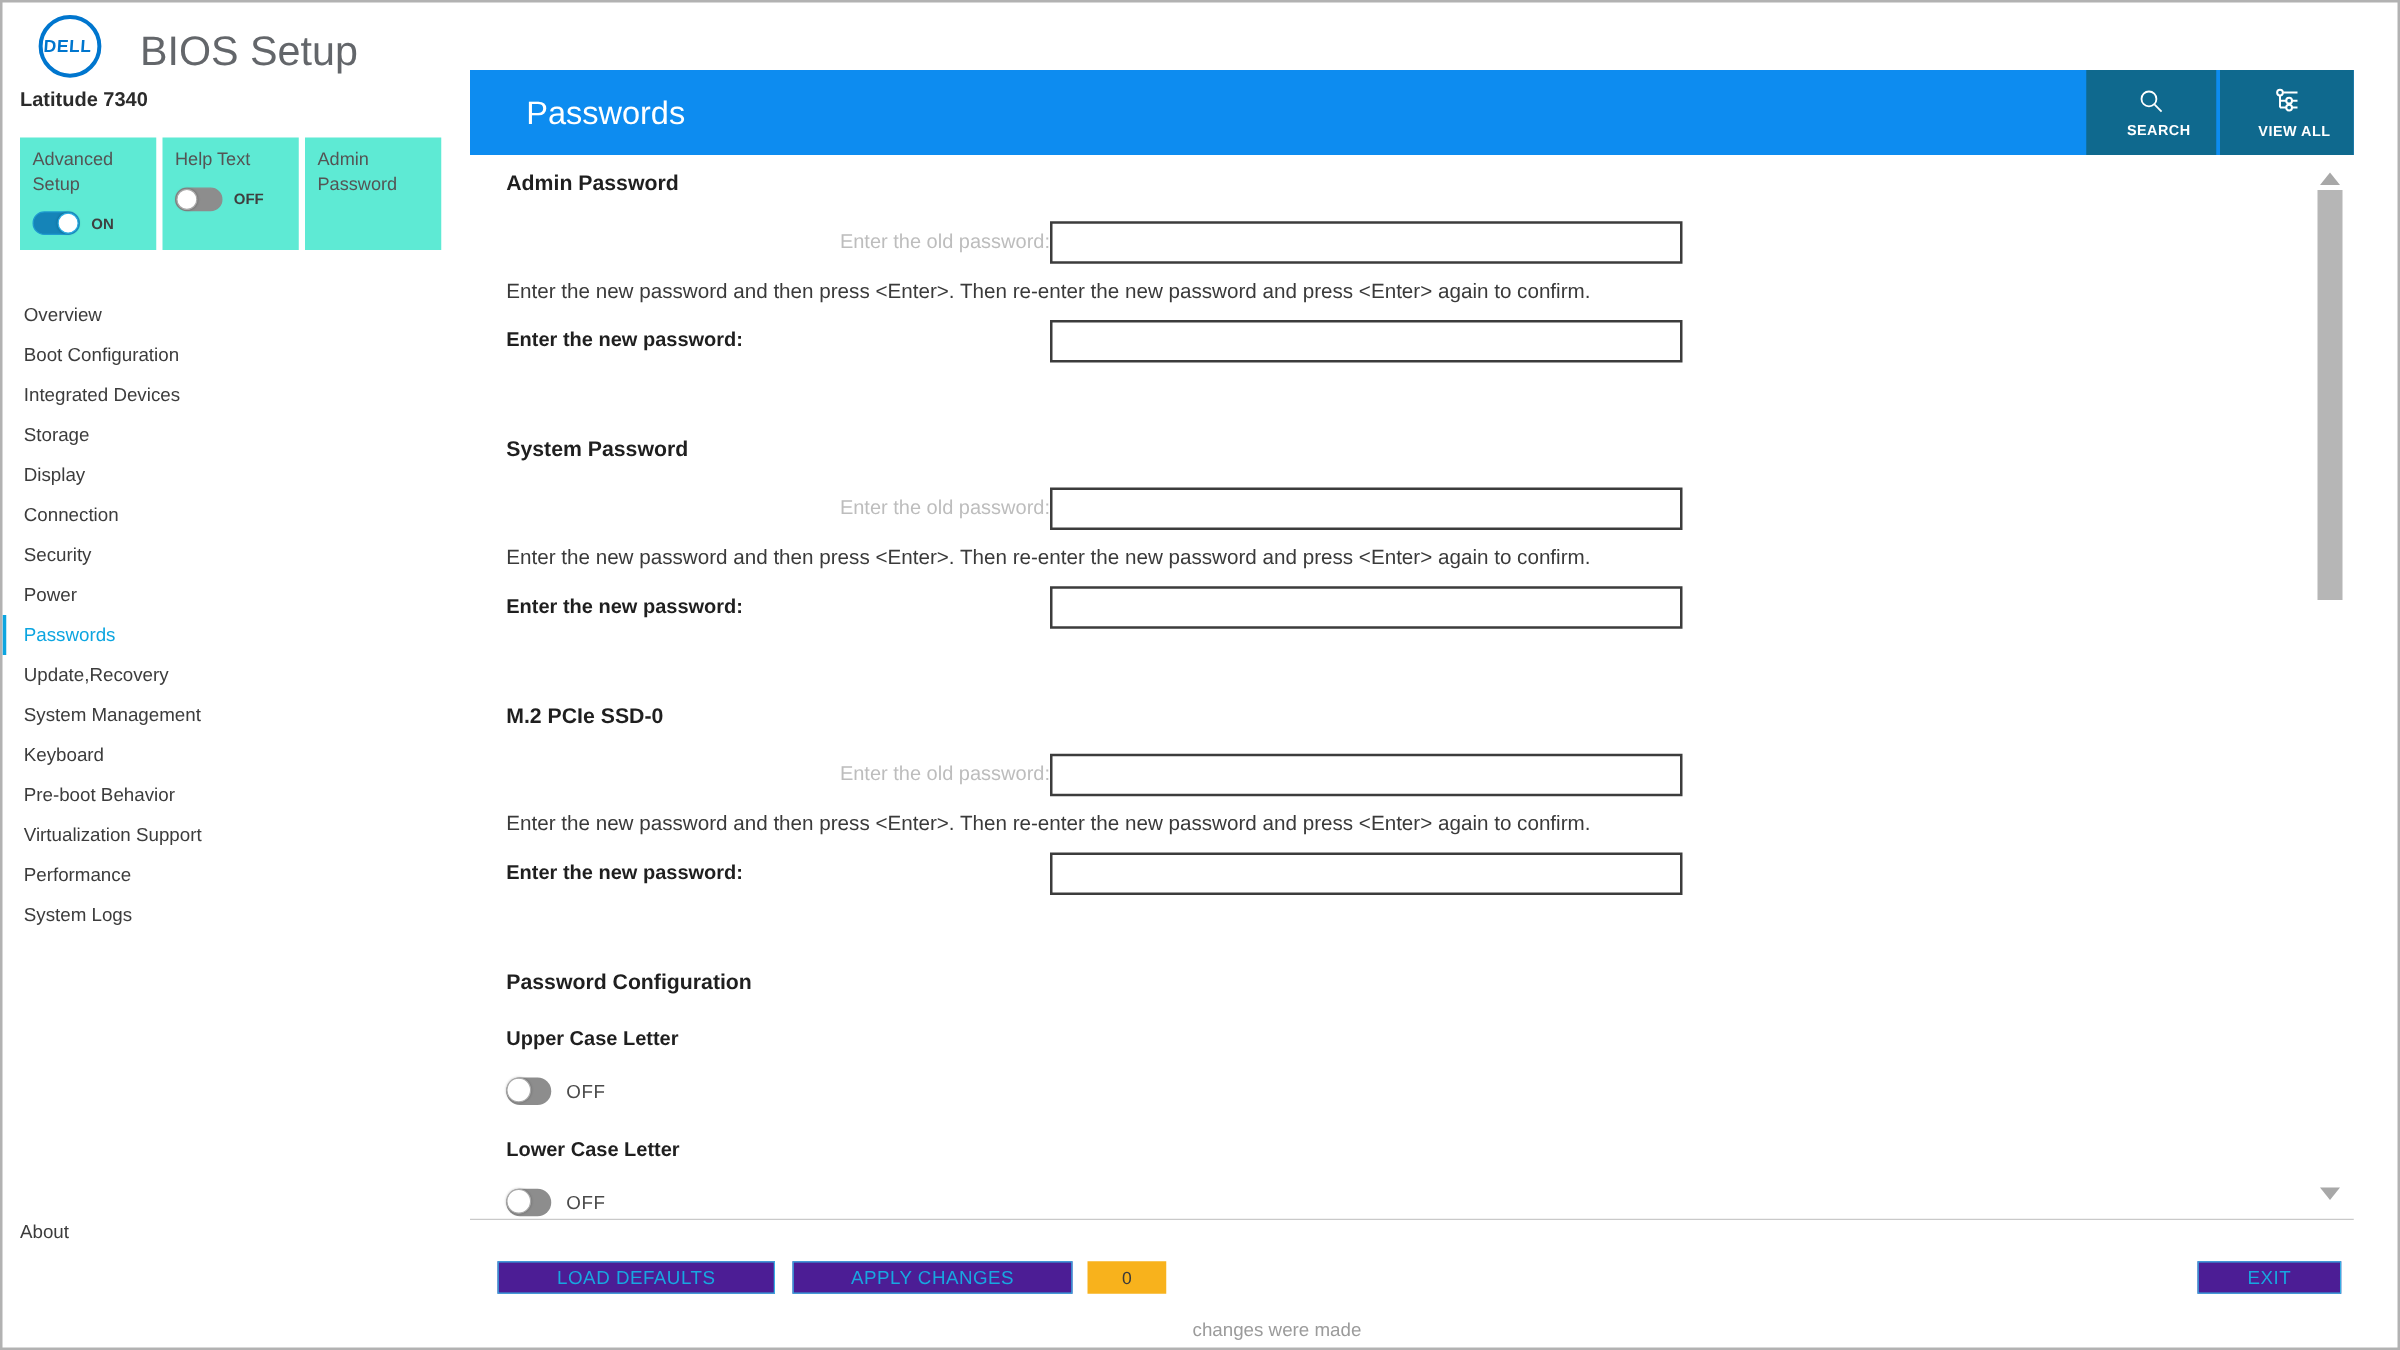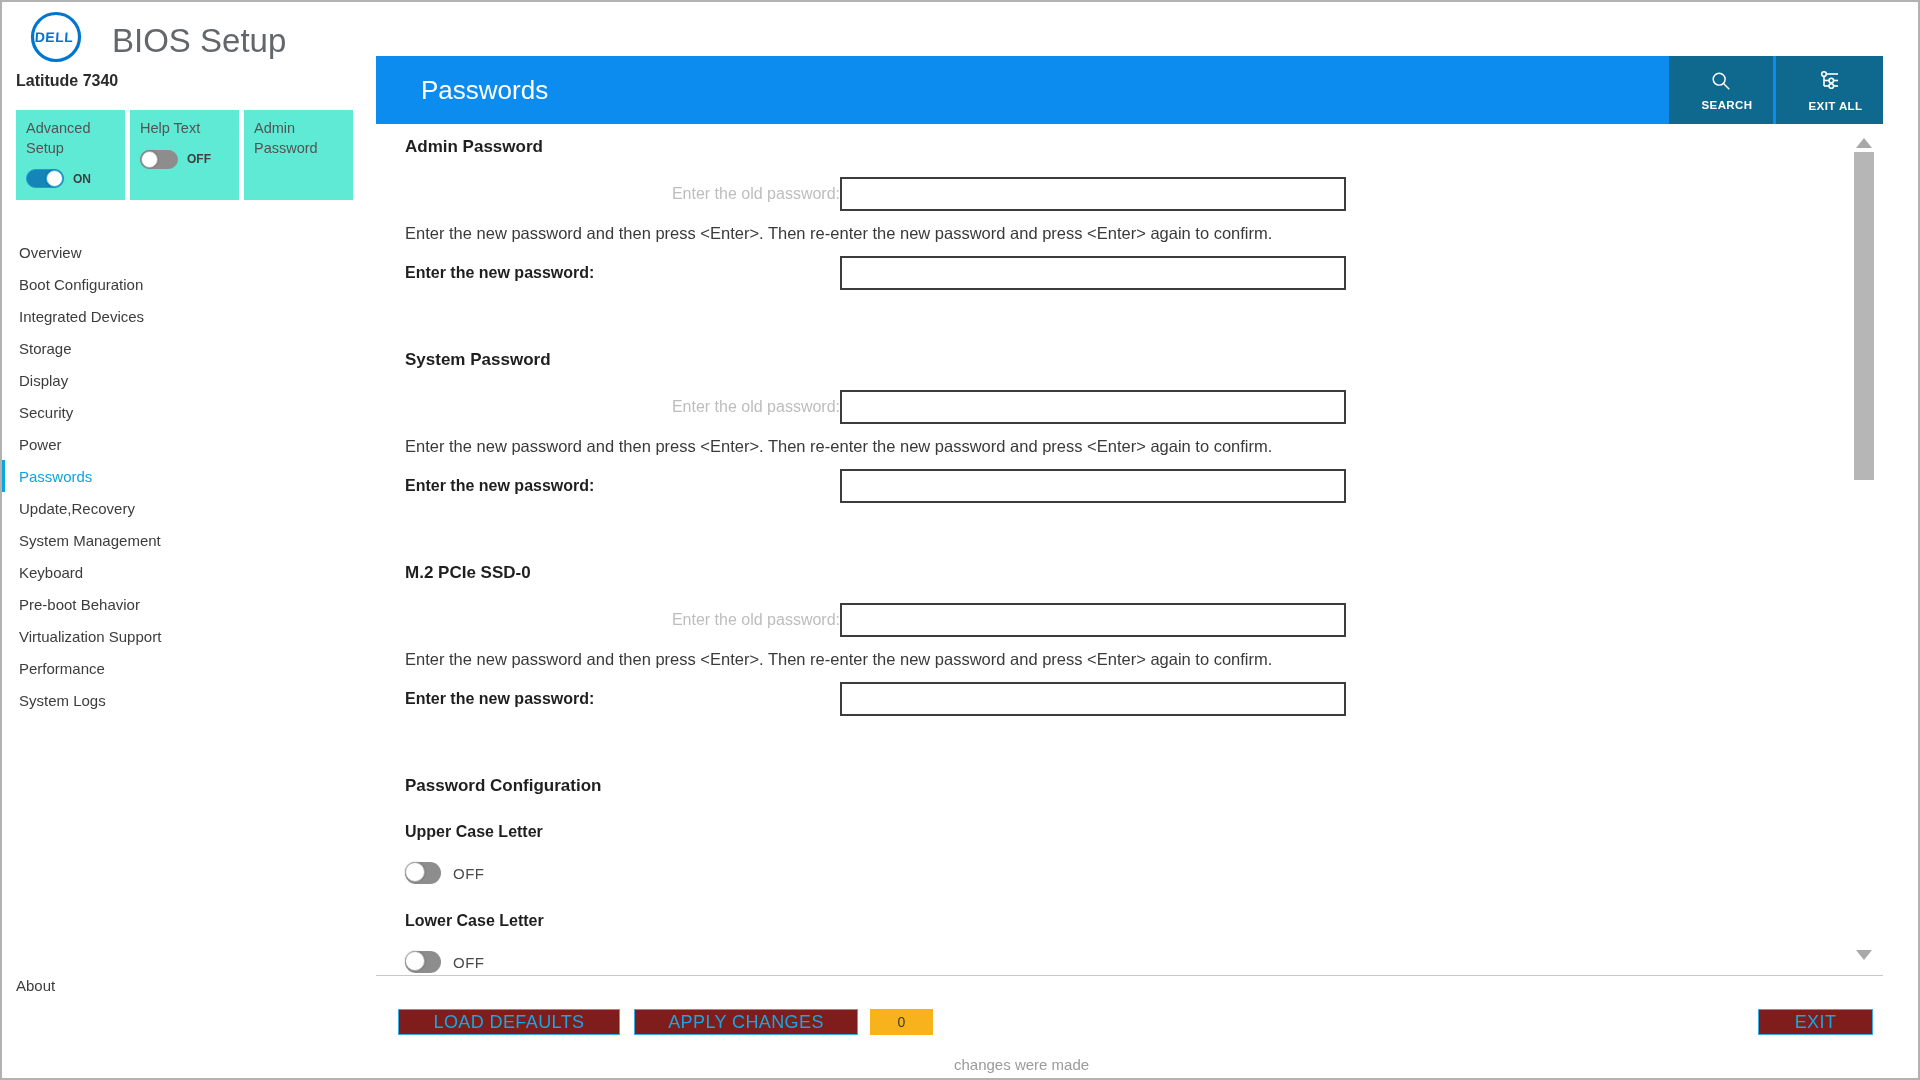--- a/index.html
+++ b/index.html
@@ -72,22 +72,22 @@
                border-bottom:10px solid #a8a8a8; cursor:pointer; }
   .scroll-thumb { position:absolute; left:1852px; top:150px; width:20px; height:328px;
                   background:#b6b6b6; cursor:pointer; }
   .scroll-down { position:absolute; left:1854px; top:948px; width:0; height:0;
                  border-left:8px solid transparent; border-right:8px solid transparent;
                  border-top:10px solid #a8a8a8; cursor:pointer; }
 
   .bottom-line { position:absolute; left:374px; top:973px; width:1507px; height:1px; background:#c9c9c9; }
 
   
-  .footer-btn { position:absolute; top:1007px; height:26px; background:#7f1d1d;
-                border:1px solid #35aee3; color:#18a7e0; font-size:18px; letter-spacing:.4px;
+  .footer-btn { position:absolute; top:1007px; height:26px; background:#4c1d95;
+                border:1px solid #35aee3; color:#18a7e0; font-size:15px; letter-spacing:.4px;
                 font-family:inherit; cursor:pointer; }
   .btn-load   { left:396px; width:222px; }
   .btn-apply  { left:632px; width:224px; }
   .btn-exit   { left:1756px; width:115px; }
   .changes-badge { position:absolute; left:868px; top:1007px; width:63px; height:26px;
                    background:#f8b21c; color:#3a3a3a; font-size:14px; display:flex;
                    align-items:center; justify-content:center; }
   .changes-text { position:absolute; left:952px; top:1054px; font-size:15px; color:#9b9b9b; }
 </style>
 </head>
@@ -126,20 +126,21 @@
       <div class="card-label">Admin Password</div>
     </div>
   </div>
 
   <nav class="menu">
     <div class="menu-item">Overview</div>
     <div class="menu-item">Boot Configuration</div>
     <div class="menu-item">Integrated Devices</div>
     <div class="menu-item">Storage</div>
     <div class="menu-item">Display</div>
+    <div class="menu-item">Connection</div>
     <div class="menu-item">Security</div>
     <div class="menu-item">Power</div>
     <div class="menu-item selected">Passwords</div>
     <div class="menu-item">Update,Recovery</div>
     <div class="menu-item">System Management</div>
     <div class="menu-item">Keyboard</div>
     <div class="menu-item">Pre-boot Behavior</div>
     <div class="menu-item">Virtualization Support</div>
     <div class="menu-item">Performance</div>
     <div class="menu-item">System Logs</div>
@@ -161,21 +162,21 @@
         <circle cx="6" cy="5" r="2.3"></circle>
           <line x1="8.6" y1="5" x2="20" y2="5"></line>
         <line x1="6" y1="7.4" x2="6" y2="17"></line>
         <line x1="6" y1="11.5" x2="11" y2="11.5"></line>
           <circle cx="13.3" cy="11.5" r="2.3"></circle>
           <line x1="15.7" y1="11.5" x2="20" y2="11.5"></line>
         <line x1="6" y1="17" x2="11" y2="17"></line>
           <circle cx="13.3" cy="17" r="2.3"></circle>
           <line x1="15.7" y1="17" x2="20" y2="17"></line>
       </svg>
-      <span class="hbtn-label">EXIT ALL</span>
+      <span class="hbtn-label">VIEW ALL</span>
     </div>
   </div>
 
   <div class="content">
 
     <section class="psection">
       <div class="sec-title">Admin Password</div>
       <div class="field-row">
         <div class="field-label muted">Enter the old password:</div>
         <input class="pw-input" type="password" style="">

